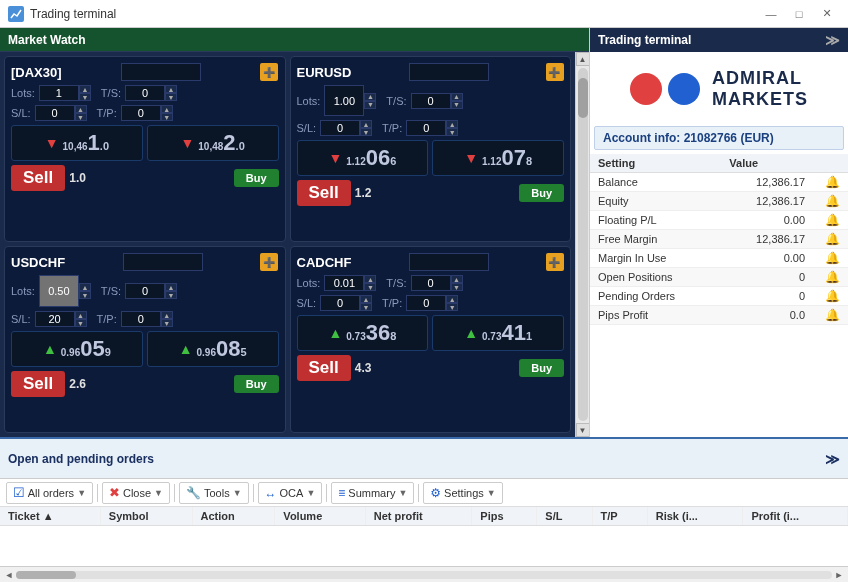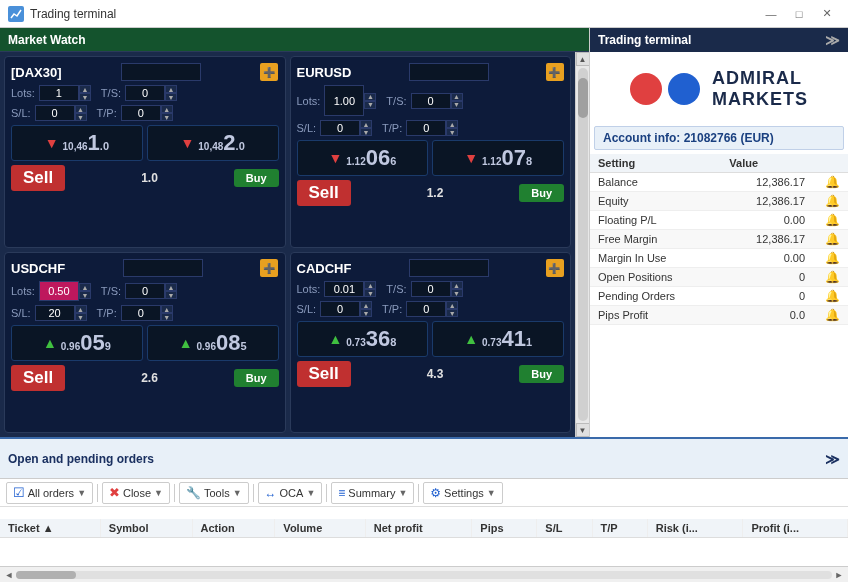--- a/index.html
+++ b/index.html
@@ -42,21 +42,21 @@
     .price-box { flex: 1; background: #0a1525; border: 1px solid #1a3a6a; border-radius: 3px; padding: 6px 4px; display: flex; align-items: center; justify-content: center; position: relative; }
     .price-sell { background: linear-gradient(135deg, #0a1525 0%, #0a1525 100%); }
     .price-buy { background: linear-gradient(135deg, #0a1525 0%, #0a1525 100%); }
     .price-arrow { margin-right: 4px; font-size: 14px; }
     .arrow-down { color: #e04040; }
     .arrow-up { color: #40c040; }
 
     .card-footer { display: flex; align-items: center; gap: 4px; }
     .btn-sell { background: #c03030; border: none; color: #fff; padding: 3px 12px; border-radius: 3px; cursor: pointer; font-size: 17px; font-weight: bold; }
     .btn-buy { background: #208030; border: none; color: #fff; padding: 3px 12px; border-radius: 3px; cursor: pointer; font-size: 11px; font-weight: bold; }
-    .spread-box { flex: 1; text-align: center; color: #e0e0e0; font-size: 12px; font-weight: bold; }
+    .spread-box { flex: 1; color: #e0e0e0; font-size: 12px; font-weight: bold; }
 
     
     .scroll-bar { width: 14px; background: #e8e8e8; border-left: 1px solid #ccc; display: flex; flex-direction: column; align-items: center; }
     .scroll-track { flex: 1; width: 10px; background: #d0d0d0; border-radius: 5px; margin: 2px; position: relative; }
     .scroll-thumb { width: 10px; height: 40px; background: #a0a0a0; border-radius: 5px; position: absolute; top: 10px; }
     .scroll-arrow { width: 14px; height: 14px; background: #e0e0e0; border: 1px solid #bbb; display: flex; align-items: center; justify-content: center; font-size: 8px; cursor: pointer; color: #555; }
 
     
     .right-panel { flex: 1; background: #fff; display: flex; flex-direction: column; }
     .right-header { background: #1a2a4a; color: #fff; padding: 4px 8px; font-size: 12px; font-weight: bold; display: flex; align-items: center; justify-content: space-between; height: 24px; }
@@ -272,21 +272,21 @@
 
           <div class="trading-card">
             <div class="card-header">
               <span class="card-symbol">USDCHF</span>
               <input class="card-input" type="text" value="" style="">
               <button class="card-icon-btn">➕</button>
             </div>
             <div class="card-row">
               <span>Lots:</span>
               <div class="spin-input">
-                <input type="text" value="0.50" style="background: #be185d; border: 1px solid rgb(42, 58, 106); color: rgb(255, 255, 255); width: 40px; height: 20px; font-size: 11px; padding: 0px 2px; ">
+                <input type="text" value="0.50" style="background: #737373; border: 1px solid rgb(42, 58, 106); color: rgb(255, 255, 255); width: 40px; height: 32px; font-size: 11px; padding: 0px 2px; ">
                 <div class="spin-arrows">
                   <button style="background:#1a2a4a;border:1px solid #2a3a6a;color:#aaa;width:12px;height:8px;font-size:7px;cursor:pointer;padding:0;">▲</button>
                   <button style="background:#1a2a4a;border:1px solid #2a3a6a;color:#aaa;width:12px;height:8px;font-size:7px;cursor:pointer;padding:0;">▼</button>
                 </div>
               </div>
               <span style="margin-left:6px;">T/S:</span>
               <div class="spin-input">
                 <input type="text" value="0" style="background: rgb(10, 21, 37); border: 1px solid rgb(42, 58, 106); color: rgb(255, 255, 255); width: 40px; height: 16px; font-size: 11px; padding: 0px 2px; text-align: center;">
                 <div class="spin-arrows">
                   <button style="background:#1a2a4a;border:1px solid #2a3a6a;color:#aaa;width:12px;height:8px;font-size:7px;cursor:pointer;padding:0;">▲</button>
@@ -530,21 +530,21 @@
       </div>
       <div class="toolbar-separator"></div>
 
       <div class="toolbar-btn">
         <span style="font-size:12px;color:#2060d0;">⚙</span>
         <span>Settings</span>
         <span class="toolbar-dropdown">▼</span>
       </div>
     </div>
 
-    <div style="flex:1; overflow:hidden;margin-top:12px;">
+    <div style="flex:1; overflow:hidden;">
       <table class="orders-table">
         <thead>
           <tr id="orders-table-header">
               <th>Ticket ▲</th>
               <th>Symbol</th>
               <th>Action</th>
               <th>Volume</th>
               <th>Net profit</th>
               <th>Pips</th>
               <th>S/L</th>

